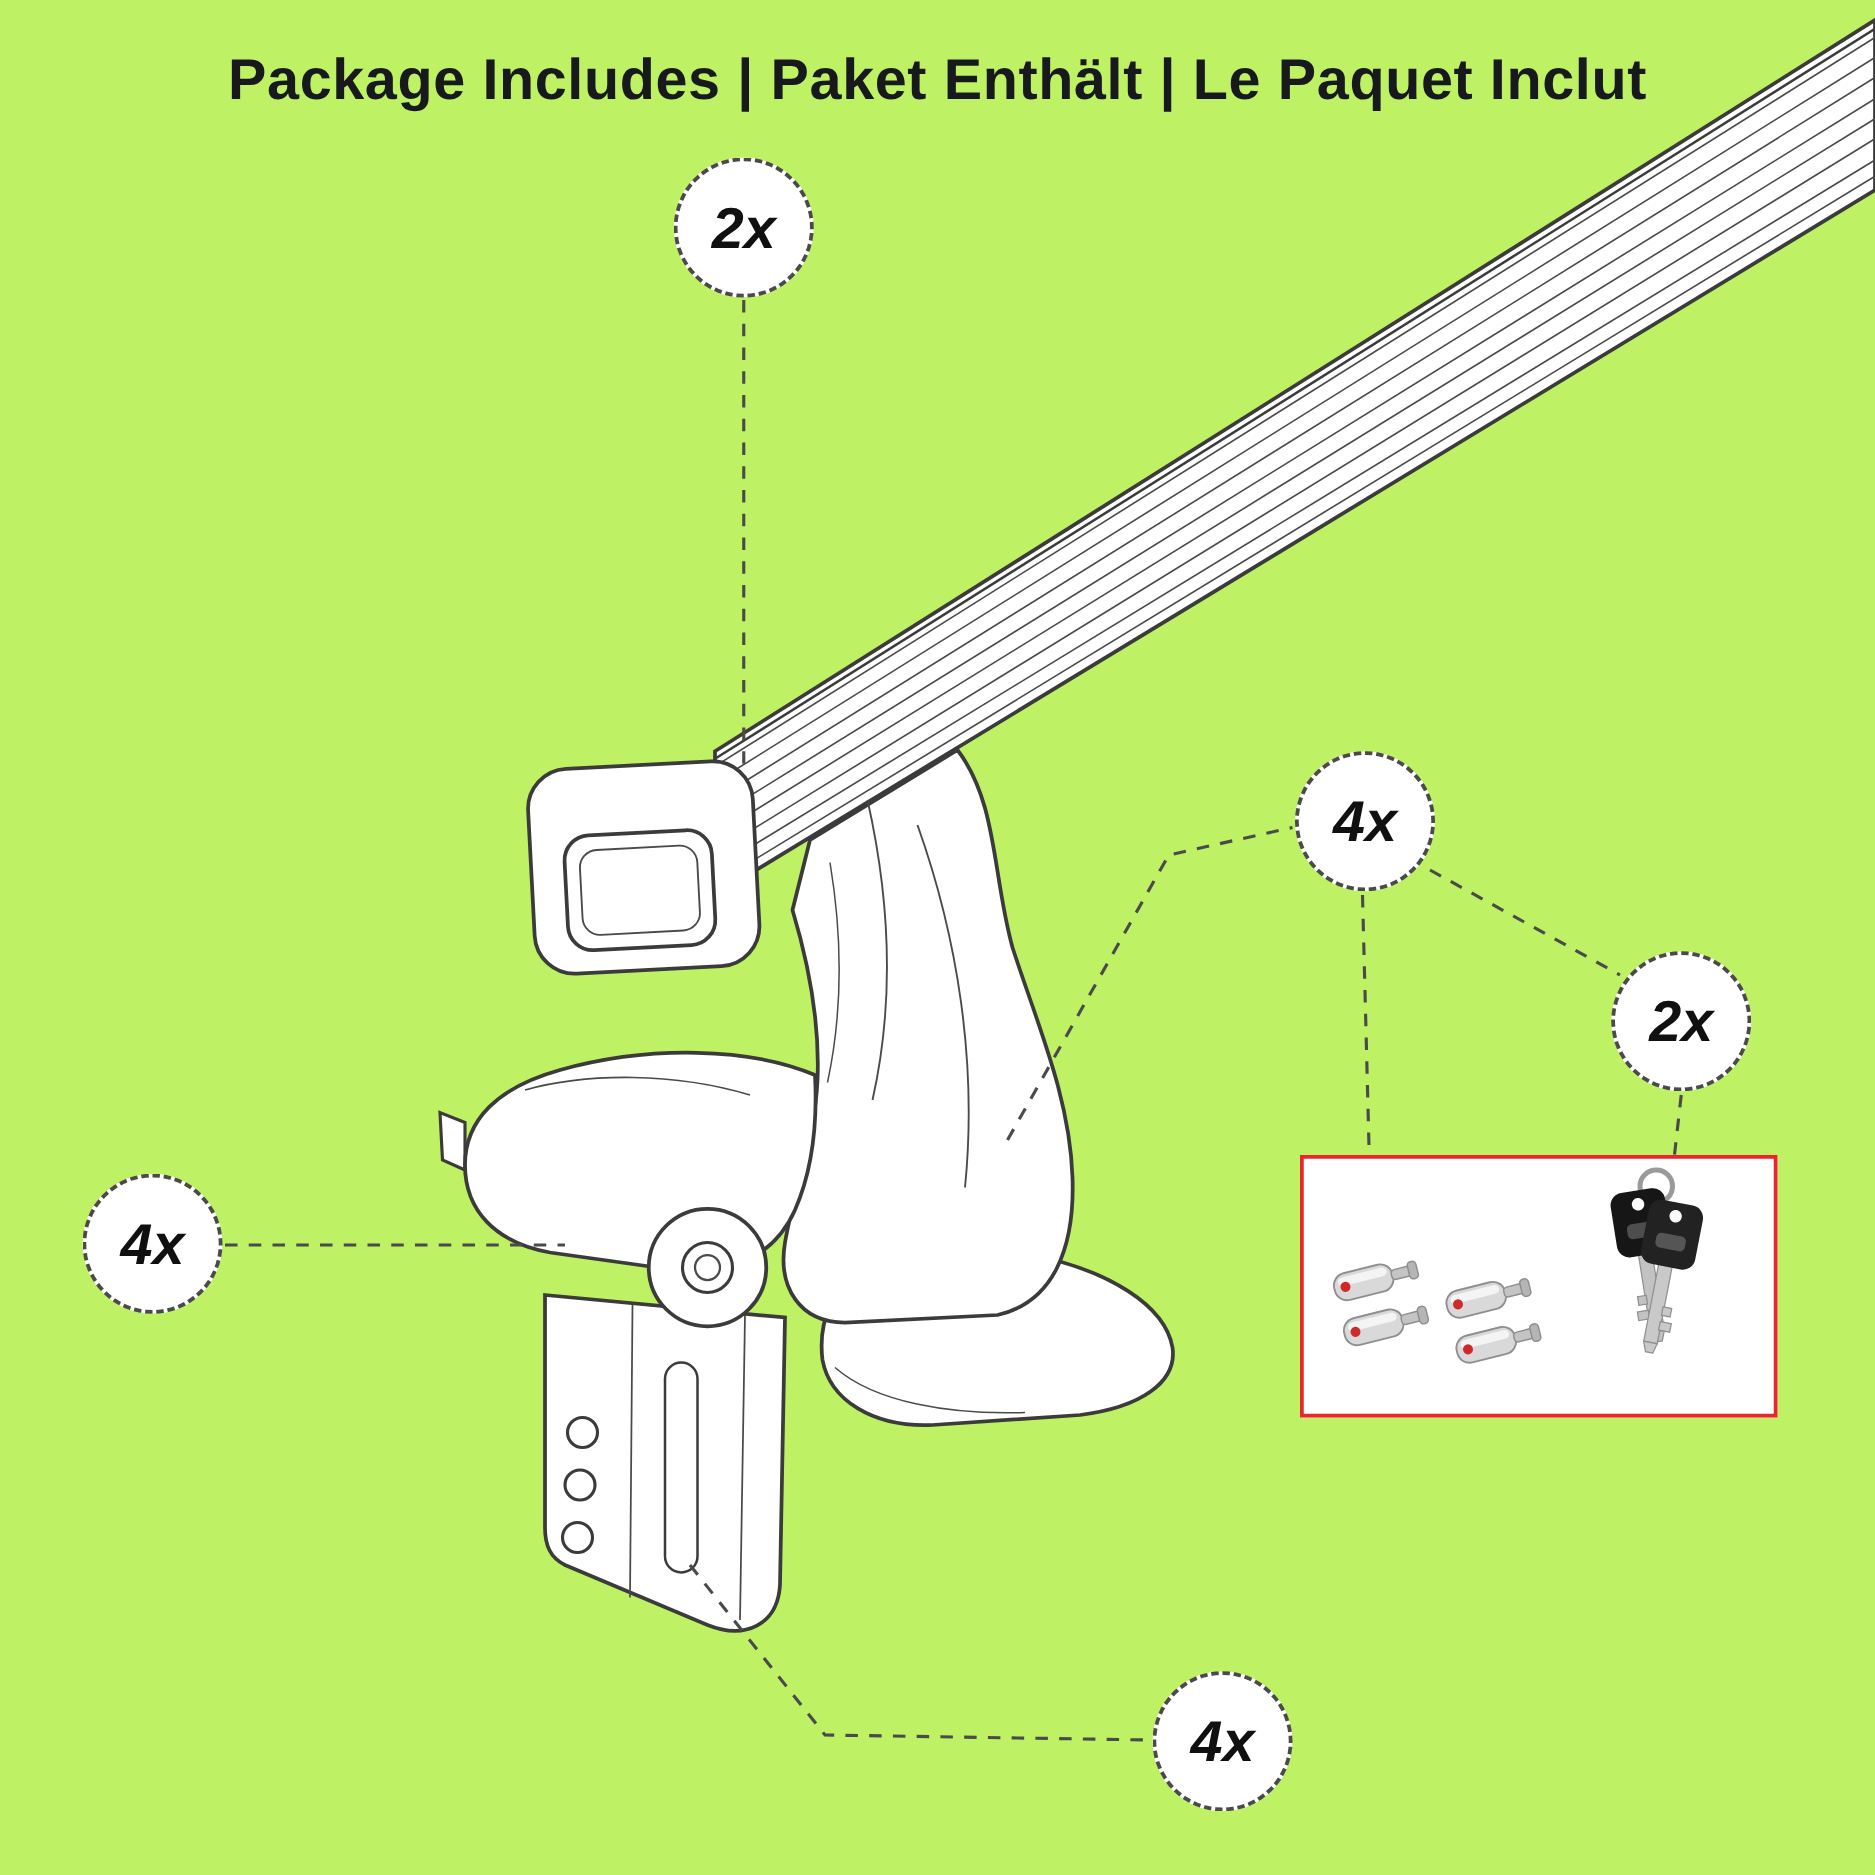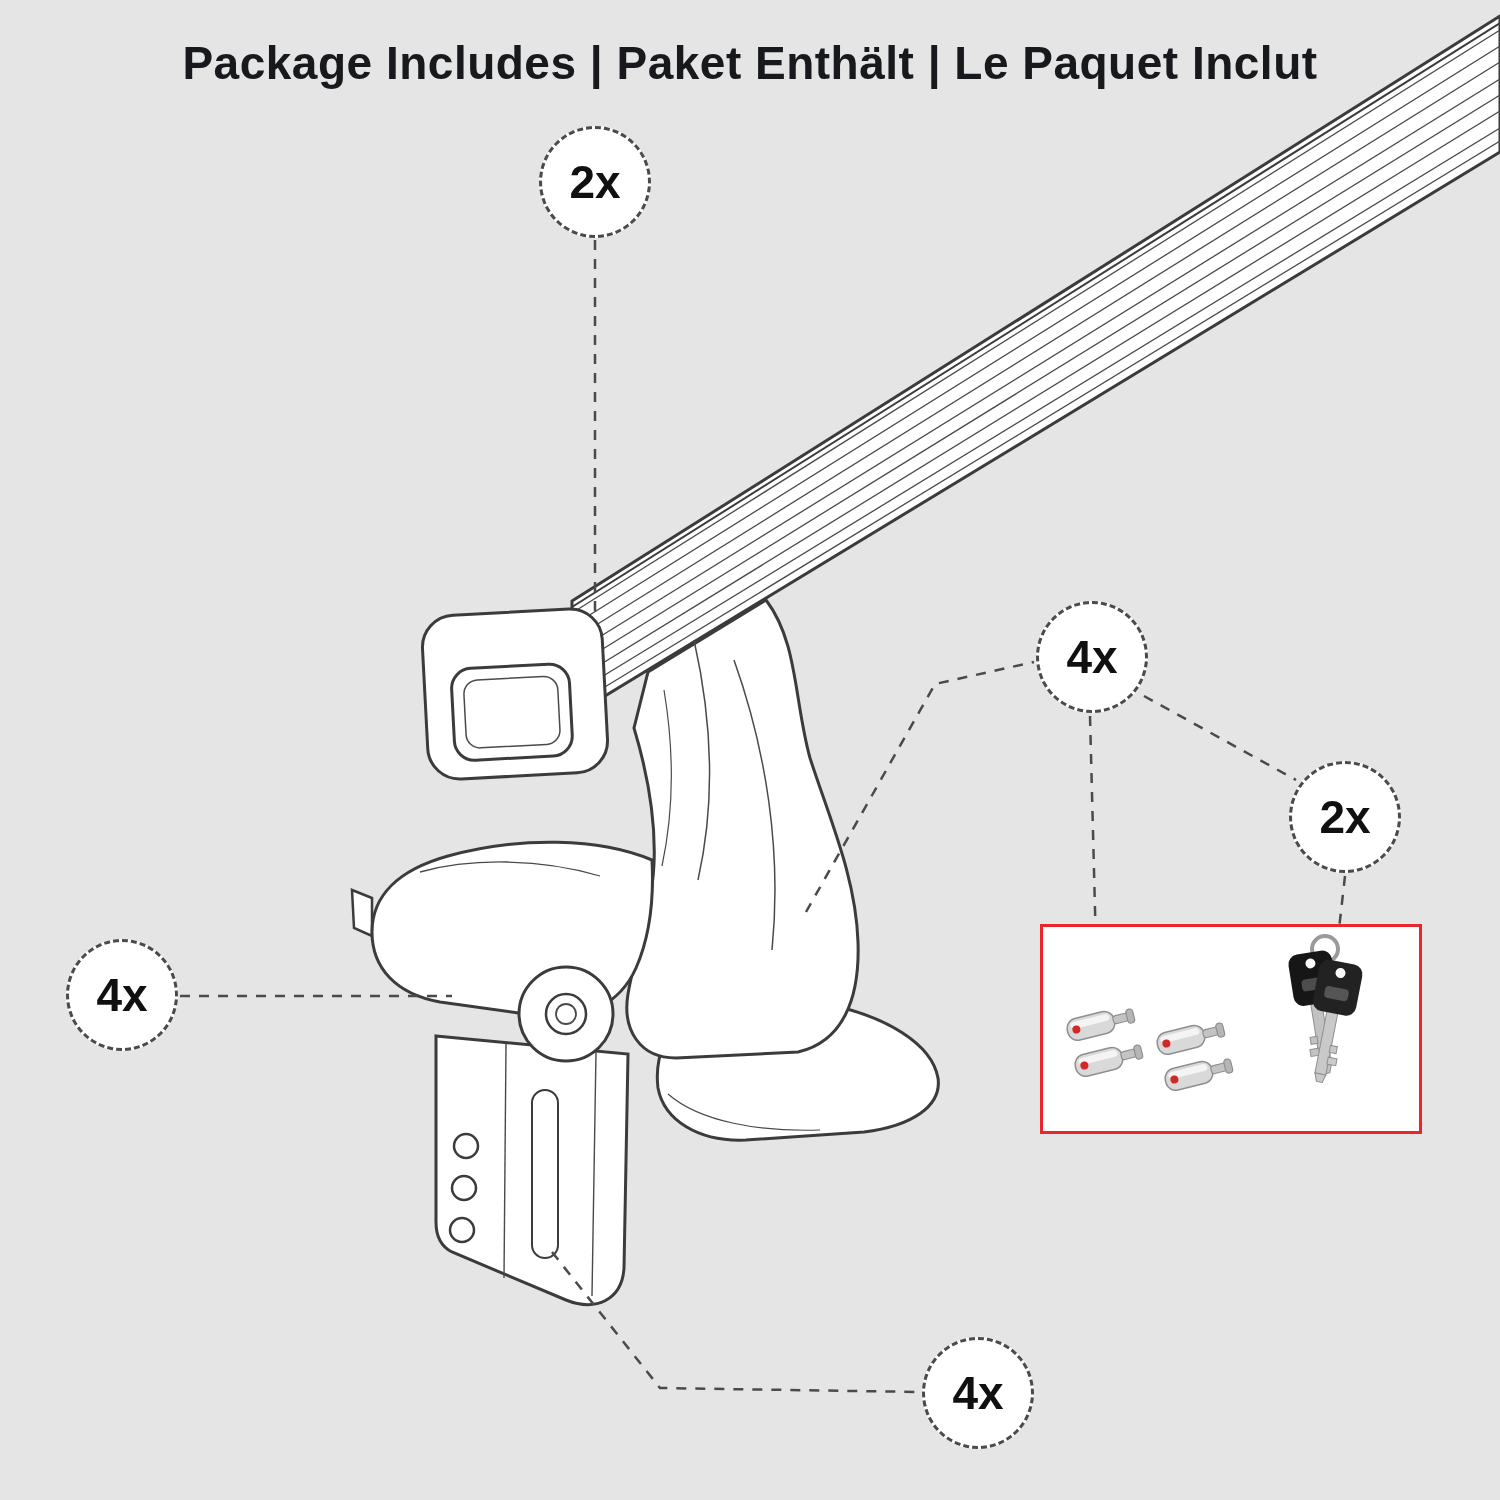--- a/index.html
+++ b/index.html
@@ -1,30 +1,30 @@
 <!DOCTYPE html>
 <html><head>
 <meta charset="utf-8">
 <style>
   html,body{margin:0;padding:0;background:#ffffff;}
   body{font-family:"Liberation Sans", sans-serif;}
-  .canvas{position:relative;width:1500px;height:1500px;background:#e5e5e5;overflow:hidden;}
+  .canvas{position:relative;width:1500px;height:1500px;background:#bef264;overflow:hidden;}
 
   .title{
     position:absolute;top:36px;left:0;width:100%;
     text-align:center;font-size:46px;font-weight:600;color:#17191c;
     letter-spacing:0.5px;white-space:nowrap;
   }
 
   .illustration{position:absolute;left:0;top:0;width:1500px;height:1500px;}
 
   .callout{
     position:absolute;width:112px;height:112px;border:3px dashed #4a4a4a;border-radius:50%;
     display:flex;align-items:center;justify-content:center;
-    font-size:46px;font-weight:700;color:#101010;background:#ffffff;box-sizing:border-box;
+    font-size:46px;font-weight:700;color:#101010;background:#ffffff;box-sizing:border-box;font-style:italic;
   }
   .co-top{left:539px;top:126px;}
   .co-lockbolts{left:1036px;top:601px;}
   .co-keys{left:1289px;top:761px;}
   .co-foot{left:66px;top:939px;}
   .co-clamp{left:922px;top:1337px;}
 
   .hardware-box{
     position:absolute;left:1040px;top:924px;width:382px;height:210px;
     border:3px solid #e8262c;background:#ffffff;box-sizing:border-box;

